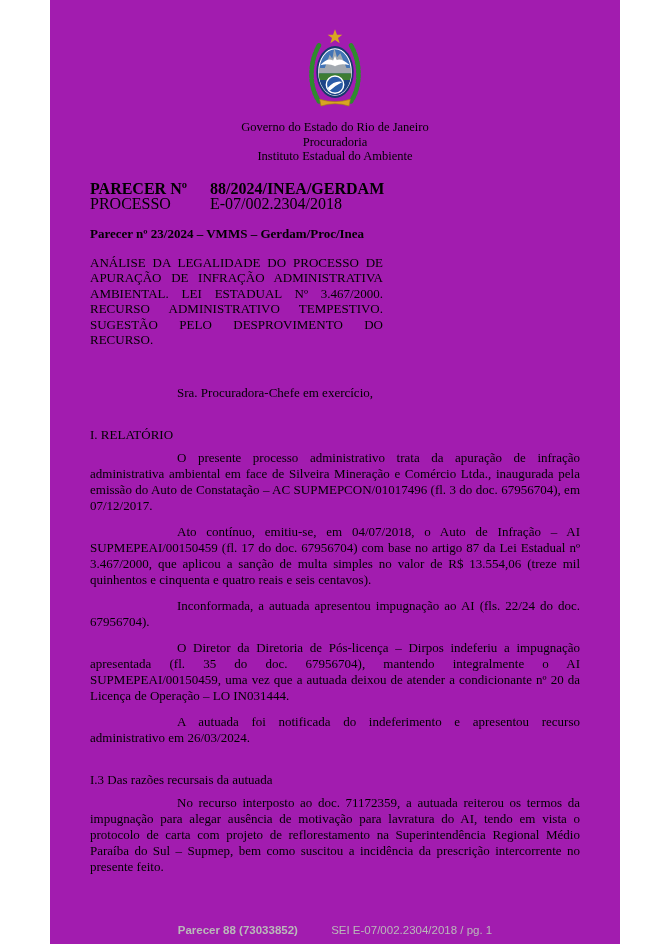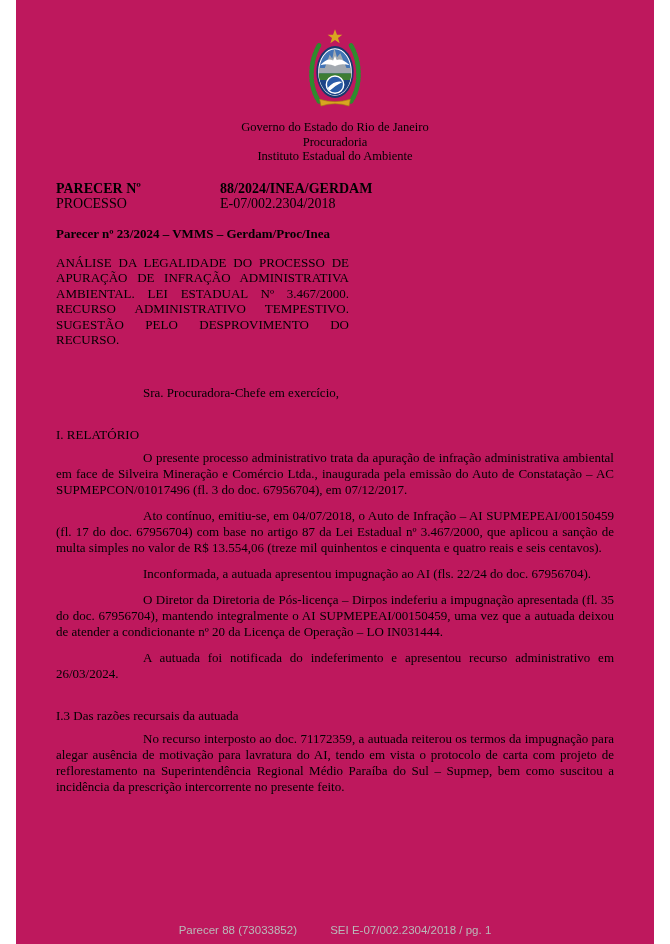--- a/index.html
+++ b/index.html
@@ -1,32 +1,32 @@
 <!DOCTYPE html>
 <html><head>
 <meta charset="utf-8">
 <style>
   * { margin: 0; padding: 0; box-sizing: border-box; }
   html, body { background: #ffffff; }
   .page {
     position: relative;
-    width: 638px;
+    width: 570px;
     height: 944px;
     margin: 0 auto;
-    background: #be185d;
+    background: #a21caf;
     font-family: "Liberation Serif", serif;
     color: #000000;
     padding: 28px 40px 0 40px;
     overflow: hidden;
   }
   .letterhead { text-align: center; }
   .emblem-wrap { display: flex; justify-content: center; }
   .org-line { font-size: 12.5px; line-height: 14.5px; }
   .meta-block { margin-top: 17px; }
-  .meta-row { display: flex; font-size: 14px; line-height: 15px; gap: 44px; }
+  .meta-row { display: flex; font-size: 16px; line-height: 15px; }
   .meta-label { width: 120px; flex: 0 0 120px; }
   .bold { font-weight: bold; }
   .ref-line { margin-top: 15px; font-size: 13px; font-weight: bold; line-height: 15px; }
   .ementa {
     margin-top: 14px;
     width: 293px;
     font-size: 13px;
     line-height: 15.5px;
     text-align: justify;
   }
@@ -55,21 +55,21 @@
   .footer {
     position: absolute;
     left: 0;
     bottom: 8px;
     width: 100%;
     text-align: center;
     font-family: "Liberation Sans", sans-serif;
     font-size: 11.5px;
     color: #b9b9b9;
   }
-  .footer .footer-left { margin-right: 30px; }
+  .footer .footer-left { margin-right: 30px; font-weight: bold; }
 </style>
 </head>
 <body>
 
 <div class="page">
 
   <div class="letterhead">
     <div class="emblem-wrap">
       <span>
         <svg width="80" height="88" viewBox="0 0 120 132" aria-hidden="true">

